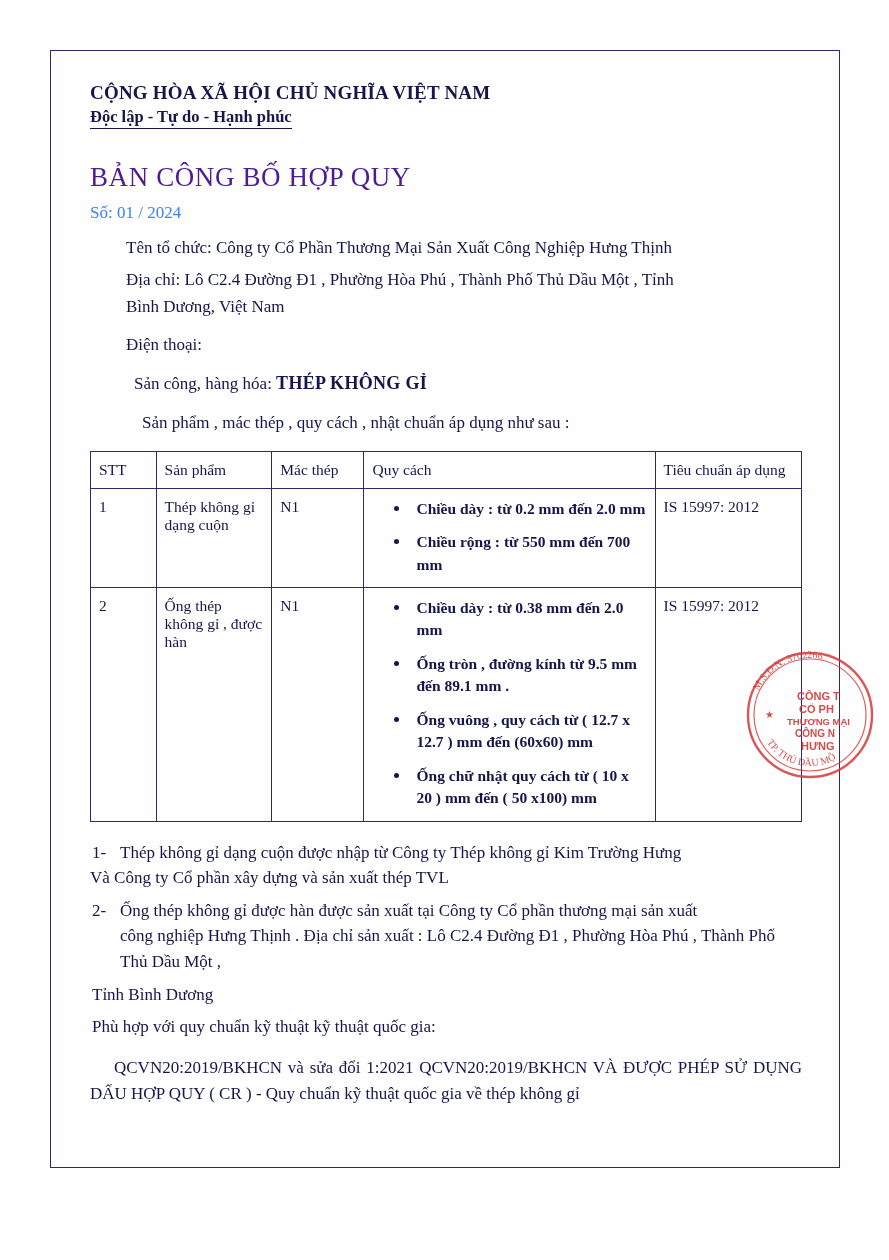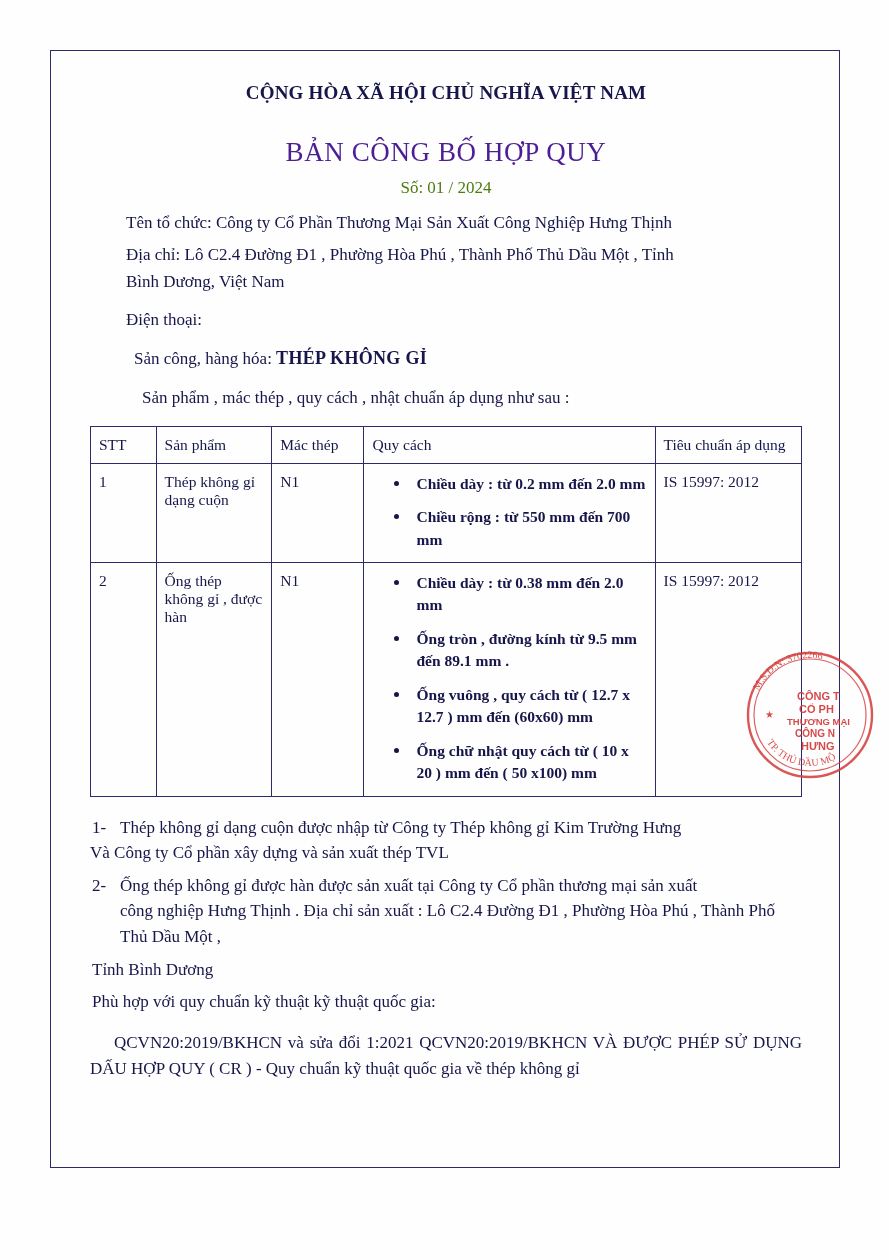--- a/index.html
+++ b/index.html
@@ -32,21 +32,21 @@
     box-sizing: border-box;
   }
   .content {
     position: absolute;
     left: 68px;
     top: 58px;
     width: 756px;
     box-sizing: border-box;
     padding: 10px 22px;
   }
-  .center { text-align: center; }
+  .center { text-align: left; }
   .national-title {
     font-size: 19px;
     font-weight: bold;
     letter-spacing: 0.2px;
     color: #16164a;
     margin-top: 14px;
   }
   .national-sub {
     font-size: 16.5px;
     font-weight: bold;
@@ -58,21 +58,21 @@
   }
   .main-title {
     font-size: 27px;
     font-weight: normal;
     letter-spacing: 0.6px;
     color: #4c1d95;
     margin-top: 33px;
   }
   .doc-number {
     font-size: 17px;
-    color: #4d7c0f;
+    color: #3b82f6;
     margin-top: 10px;
   }
   .para {
     font-size: 17px;
     line-height: 1.55;
     color: #16164a;
     margin-top: 12px;
   }
   .indent1 { padding-left: 36px; }
   .indent2 { padding-left: 44px; }
@@ -162,20 +162,21 @@
 </head>
 <body>
 
 <div class="page">
   <div class="doc-border"></div>
 
   <div class="content">
 
     <div class="center">
       <div class="national-title">CỘNG HÒA XÃ HỘI CHỦ NGHĨA VIỆT NAM</div>
+      <div><span class="national-sub">Độc lập - Tự do - Hạnh phúc</span></div>
       <div class="main-title">BẢN CÔNG BỐ HỢP QUY</div>
       <div class="doc-number">Số: 01 / 2024</div>
     </div>
 
     <div class="para indent1">Tên tổ chức: Công ty Cổ Phần Thương Mại Sản Xuất Công Nghiệp Hưng Thịnh</div>
     <div class="para indent1" style="margin-top:6px;">Địa chỉ: Lô C2.4 Đường Đ1 , Phường Hòa Phú , Thành Phố Thủ Dầu Một , Tỉnh</div>
     <div class="para" style="margin-top:0;padding-left:36px;">Bình Dương, Việt Nam</div>
     <div class="para indent1">Điện thoại:</div>
 
     <div class="para indent2">

